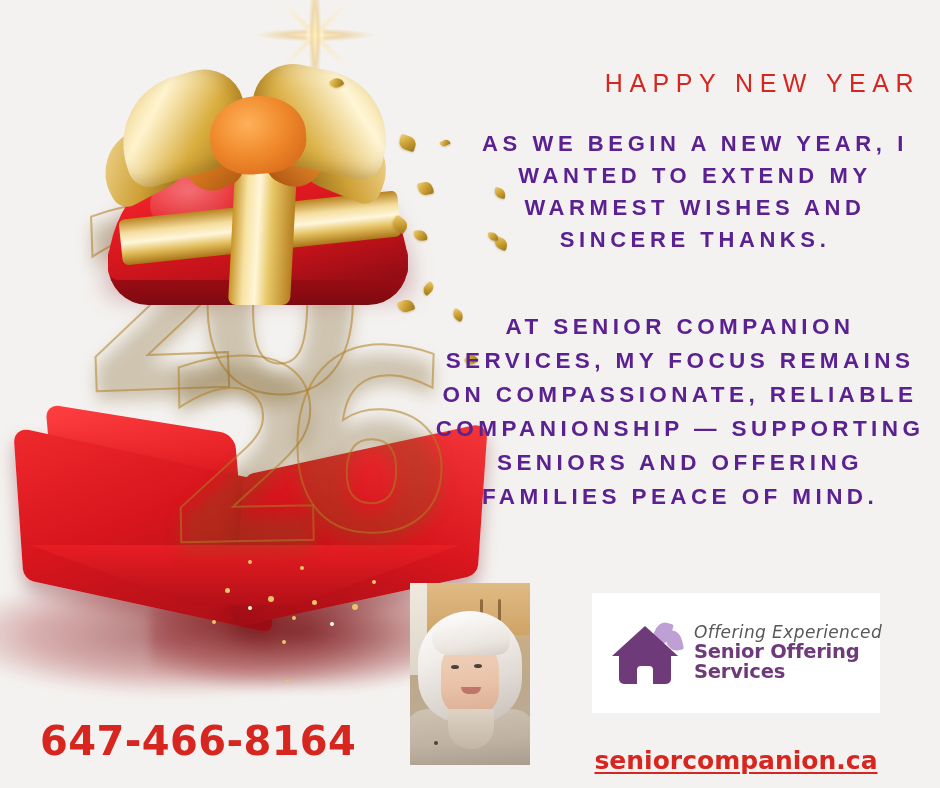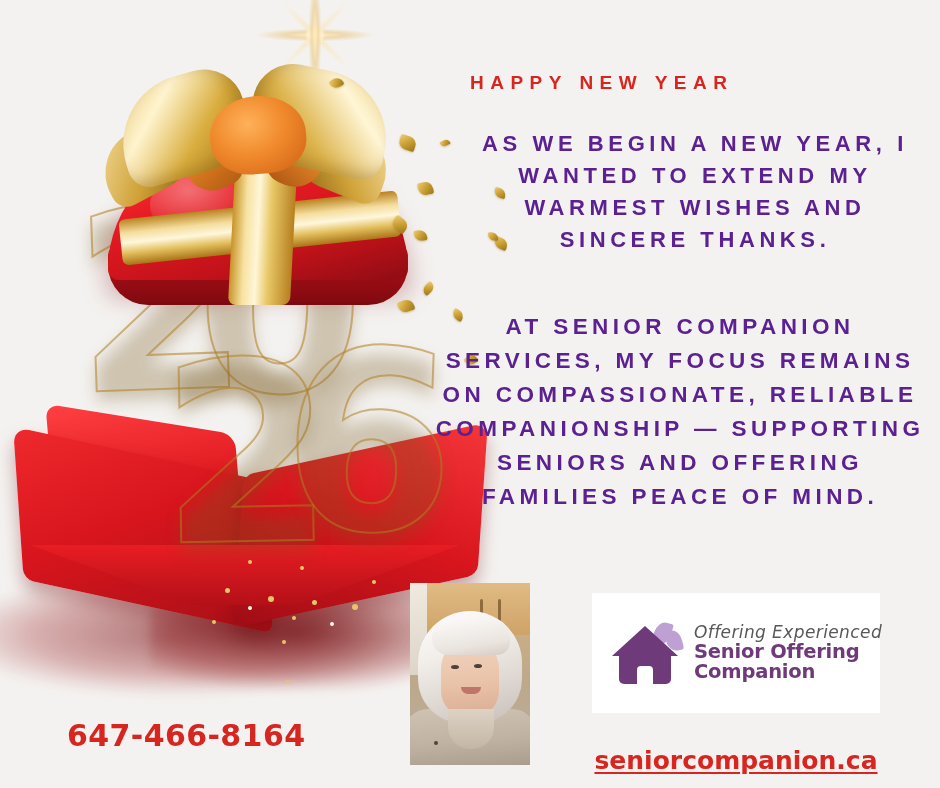--- a/index.html
+++ b/index.html
@@ -178,22 +178,22 @@
   
   .flake{position:absolute;border-radius:2px 8px 2px 8px;
     background:linear-gradient(135deg,#f0cd76 0%,#caa033 50%,#9a7419 100%);
     box-shadow:0 1px 2px rgba(140,100,20,.3);}
   .sparkle{position:absolute;border-radius:50%;background:#e8c36a;}
   .sparkle.w{background:#fffdf4;}
 
   
   .headline{
     position:absolute;left:470px;top:68px;width:450px;
-    text-align:left;color:#d6261f;
-    font-size:19px;font-weight:bold;letter-spacing:6.5px;
+    text-align:right;color:#d6261f;
+    font-size:25px;font-weight:normal;letter-spacing:6.5px;
     line-height:30px;
   }
   .para{
     position:absolute;color:#5b2191;
     font-weight:bold;text-align:center;
     letter-spacing:4.6px;line-height:32px;
     font-size:22px;
   }
   .para1{left:470px;top:128px;width:450px;}
   .para2{left:430px;top:310px;width:500px;font-size:22.5px;letter-spacing:4.4px;line-height:34px;}
@@ -267,21 +267,21 @@
   }
   .logo-l2,.logo-l3{
     font-family:"DejaVu Sans",sans-serif;
     font-weight:bold;font-size:19.5px;color:#6e3a79;letter-spacing:-.2px;white-space:nowrap;
   }
 
   
   .phone{
     position:absolute;left:40px;top:718px;
     font-family:"DejaVu Sans",sans-serif;
-    font-size:30px;font-weight:bold;color:#d6261f;letter-spacing:.4px;margin-left:27px;
+    font-size:40px;font-weight:bold;color:#d6261f;letter-spacing:.4px;
   }
   .website{
     position:absolute;left:592px;top:722px;width:288px;text-align:center;
     font-family:"DejaVu Sans",sans-serif;
     font-size:25px;font-weight:bold;color:#d6261f;
     text-decoration:underline;text-underline-offset:3px;margin-top:24px;
   }
 </style>
 </head>
 <body>
@@ -376,20 +376,20 @@
     <div class="logo-mark">
       <div class="leaf a"></div>
       <div class="leaf b"></div>
       <div class="house-roof"></div>
       <div class="house-body"></div>
       <div class="house-door"></div>
     </div>
     <div class="logo-text">
       <div class="logo-l1">Offering Experienced</div>
       <div class="logo-l2">Senior Offering</div>
-      <div class="logo-l3">Companion</div>
+      <div class="logo-l3">Services</div>
     </div>
   </div>
 
   <div class="phone">647-466-8164</div>
   <div class="website">seniorcompanion.ca</div>
 
 </div>
 
 </body></html>

